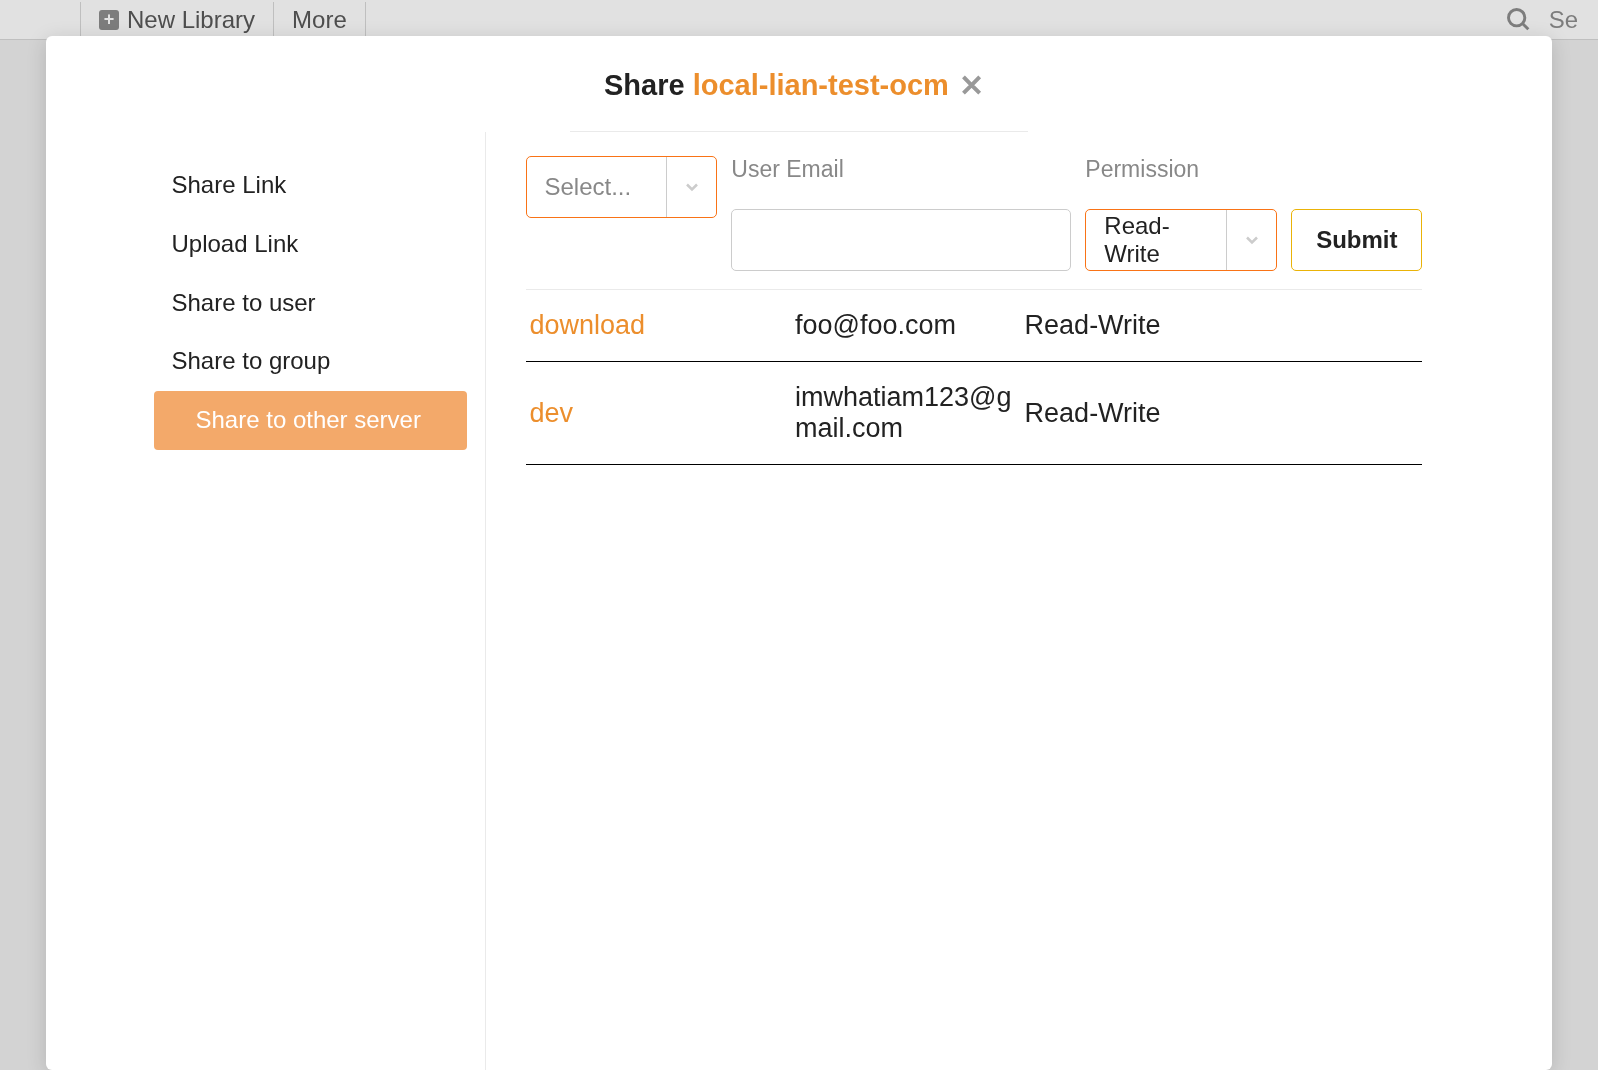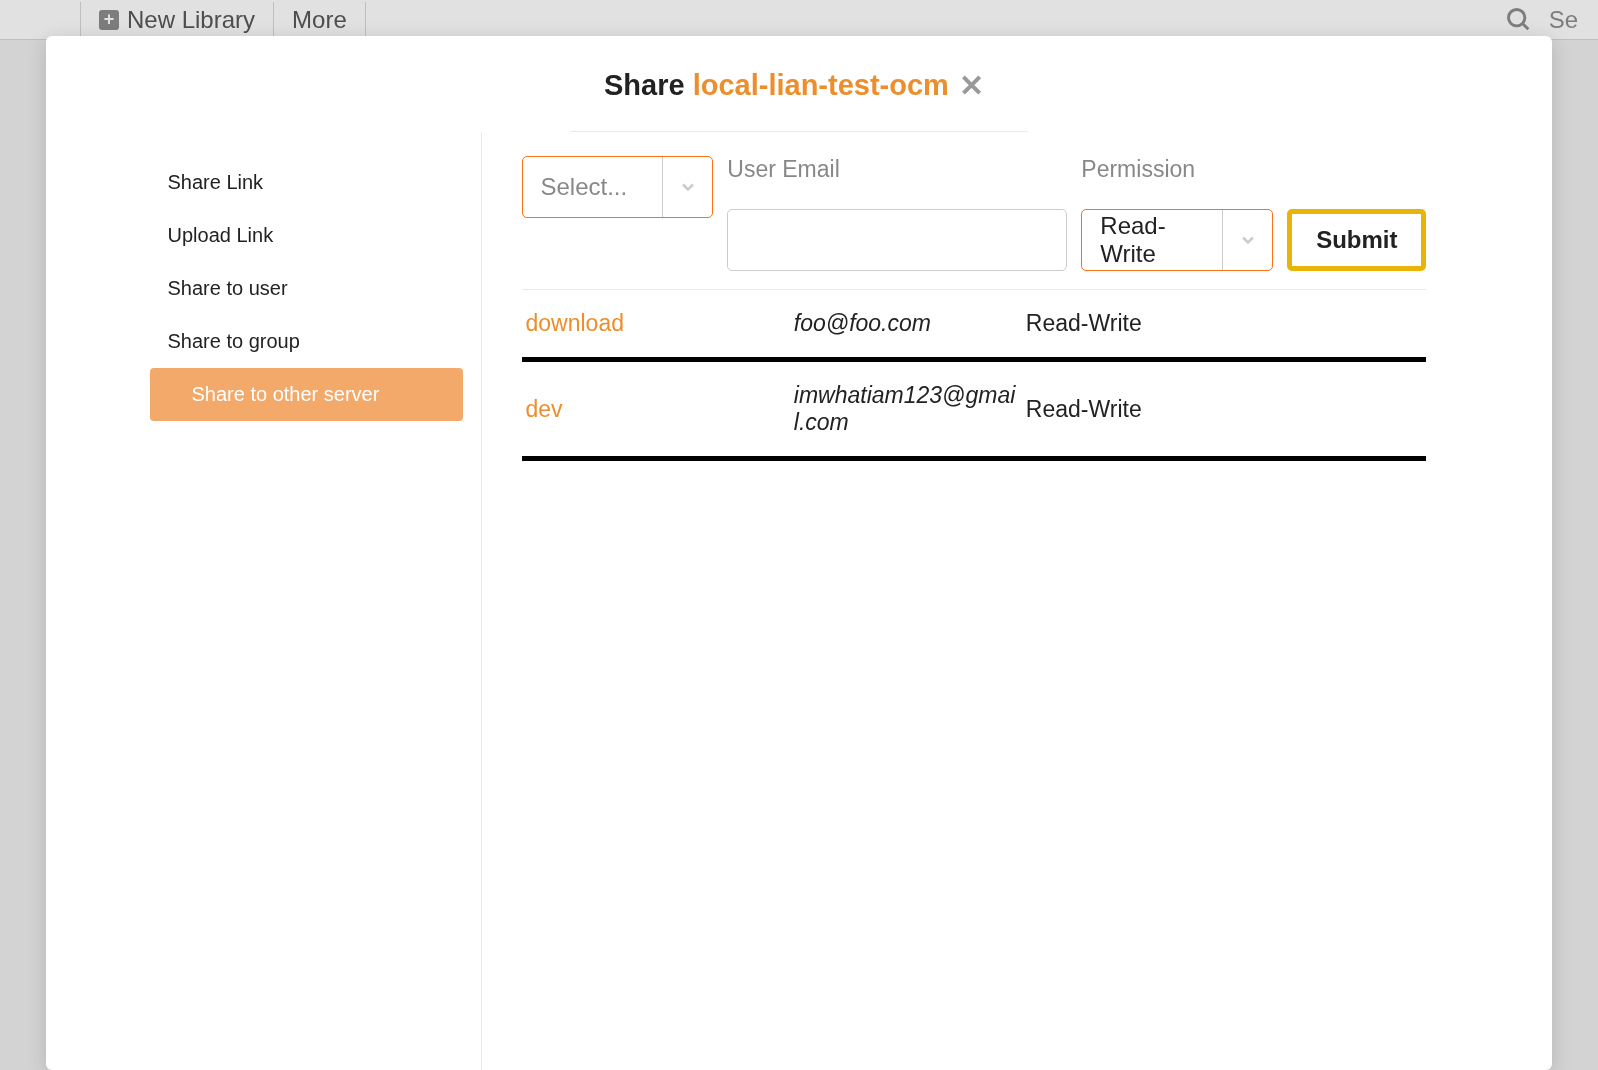--- a/index.html
+++ b/index.html
@@ -108,21 +108,21 @@
       flex: 1;
       display: flex;
       overflow: hidden;
     }
     .sidebar {
       width: 350px;
       border-right: 1px solid #eaeaea;
       padding: 24px 18px 24px 18px;
     }
     .sidebar-item {
-      font-size: 20px;
+      font-size: 24px;
       color: #222;
       padding: 12px 18px;
       border-radius: 4px;
       cursor: pointer;
       line-height: 1.45;
     }
     .sidebar-item.active {
       background: #f3a96a;
       color: #fff;
       padding-left: 42px;
@@ -187,49 +187,48 @@
       padding: 0 14px;
       outline: none;
     }
     .submit-col {
       display: flex;
       align-items: flex-end;
     }
     .submit-btn {
       height: 62px;
       padding: 8px 24px;
-      border: 5px solid #eab308;
+      border: 1px solid #eab308;
       border-radius: 5px;
       background: #fff;
       font-size: 24px;
       font-weight: 700;
       color: #222;
       cursor: pointer;
     }
     .share-table {
       width: 100%;
     }
     .table-row {
       display: flex;
-      border-bottom: 5px solid #000000;
+      border-bottom: 1px solid #000000;
       padding: 20px 0;
       align-items: center;
-      font-size: 23px;
+      font-size: 27px;
       color: #222;
     }
     .cell-server {
       flex: 1.05;
       color: #ec8e2c;
       padding-left: 4px;
     }
     .cell-email {
       flex: 0.9;
       word-break: break-all;
       padding-right: 2px;
-      font-style: italic;
     }
     .cell-permission {
       flex: 1.02;
     }
     .cell-action {
       width: 140px;
     }
     .search-svg {
       width: 28px;
       height: 28px;

